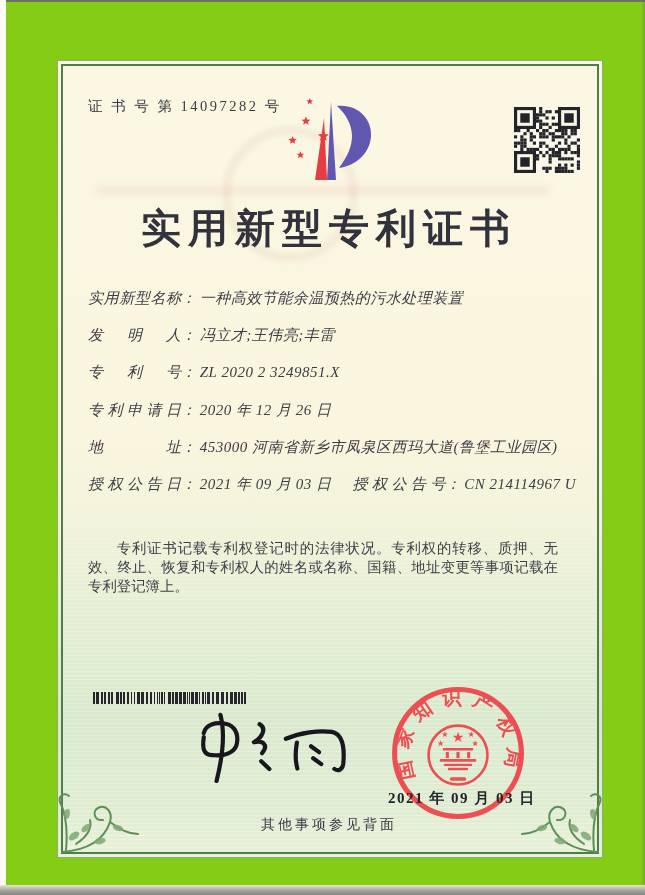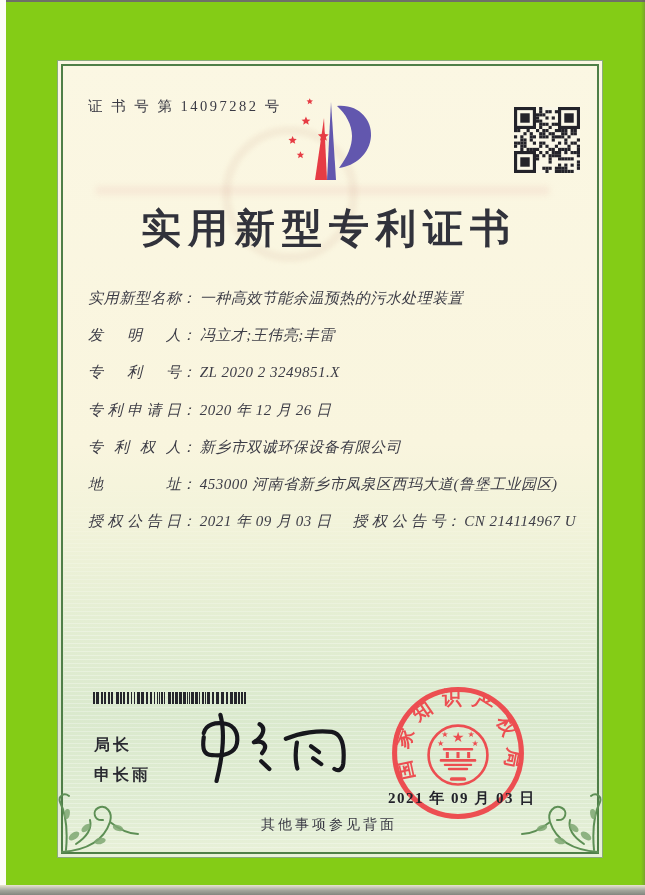--- a/index.html
+++ b/index.html
@@ -249,36 +249,33 @@
     </div>
     <div class="row">
       <span class="lab">专利号</span><span>：</span>
       <span class="val">ZL 2020 2 3249851.X</span>
     </div>
     <div class="row">
       <span class="lab">专利申请日</span><span>：</span>
       <span class="val">2020 年 12 月 26 日</span>
     </div>
     <div class="row">
-      <span class="lab">专利权人</span><span>：</span>
-      <span class="val">新乡市双诚环保设备有限公司</span>
-    </div>
-    <div class="row">
       <span class="lab">地址</span><span>：</span>
       <span class="val">453000 河南省新乡市凤泉区西玛大道(鲁堡工业园区)</span>
     </div>
     <div class="row">
       <span class="lab">授权公告日</span><span>：</span>
       <span class="gval">2021 年 09 月 03 日</span>
       <span class="lab">授权公告号</span><span>：</span>
       <span class="val">CN 214114967 U</span>
     </div>
   </div>
 
   <div class="paras">
+    <p>专利证书记载专利权登记时的法律状况。专利权的转移、质押、无效、终止、恢复和专利权人的姓名或名称、国籍、地址变更等事项记载在专利登记簿上。</p>
   </div>
 
   <svg class="barcode" viewBox="0 0 156 12">
     <g id="bc-bars">
         <rect x="0" y="0" width="2" height="12" fill="#26262c"></rect>
         <rect x="3" y="0" width="3" height="12" fill="#26262c"></rect>
         <rect x="8" y="0" width="2" height="12" fill="#26262c"></rect>
         <rect x="11" y="0" width="2" height="12" fill="#26262c"></rect>
         <rect x="15" y="0" width="2" height="12" fill="#26262c"></rect>
         <rect x="18" y="0" width="2" height="12" fill="#26262c"></rect>
@@ -315,24 +312,20 @@
         <rect x="128" y="0" width="3" height="12" fill="#26262c"></rect>
         <rect x="133" y="0" width="2" height="12" fill="#26262c"></rect>
         <rect x="137" y="0" width="3" height="12" fill="#26262c"></rect>
         <rect x="141" y="0" width="3" height="12" fill="#26262c"></rect>
         <rect x="145" y="0" width="2" height="12" fill="#26262c"></rect>
         <rect x="148" y="0" width="2" height="12" fill="#26262c"></rect>
         <rect x="151" y="0" width="2" height="12" fill="#26262c"></rect>
       </g>
   </svg>
 
-  <div class="signer">
-    <div>局长</div>
-    <div>申长雨</div>
-  </div>
 
   <svg class="signature" viewBox="0 0 162 82">
     <g fill="none" stroke="#17171d" stroke-width="4.2" stroke-linecap="round" stroke-linejoin="round">
       <path d="M14,28 C12,40 14,46 22,46 C34,48 45,44 47,35 C49,25 45,17 36,15 C26,13 16,15 14,24"></path>
       <path d="M31,6 C35,22 33,46 26,72"></path>
       <path d="M70,16 C77,20 73,29 64,34 C73,32 79,37 72,45"></path>
       <path d="M71,53 L79,61"></path>
       <path d="M96,31 C111,25 129,23 142,25 C152,27 155,39 153,57 C152,63 148,65 144,62"></path>
       <path d="M107,35 C105,45 105,53 107,61"></path>
       <path d="M121,39 L129,45"></path>

